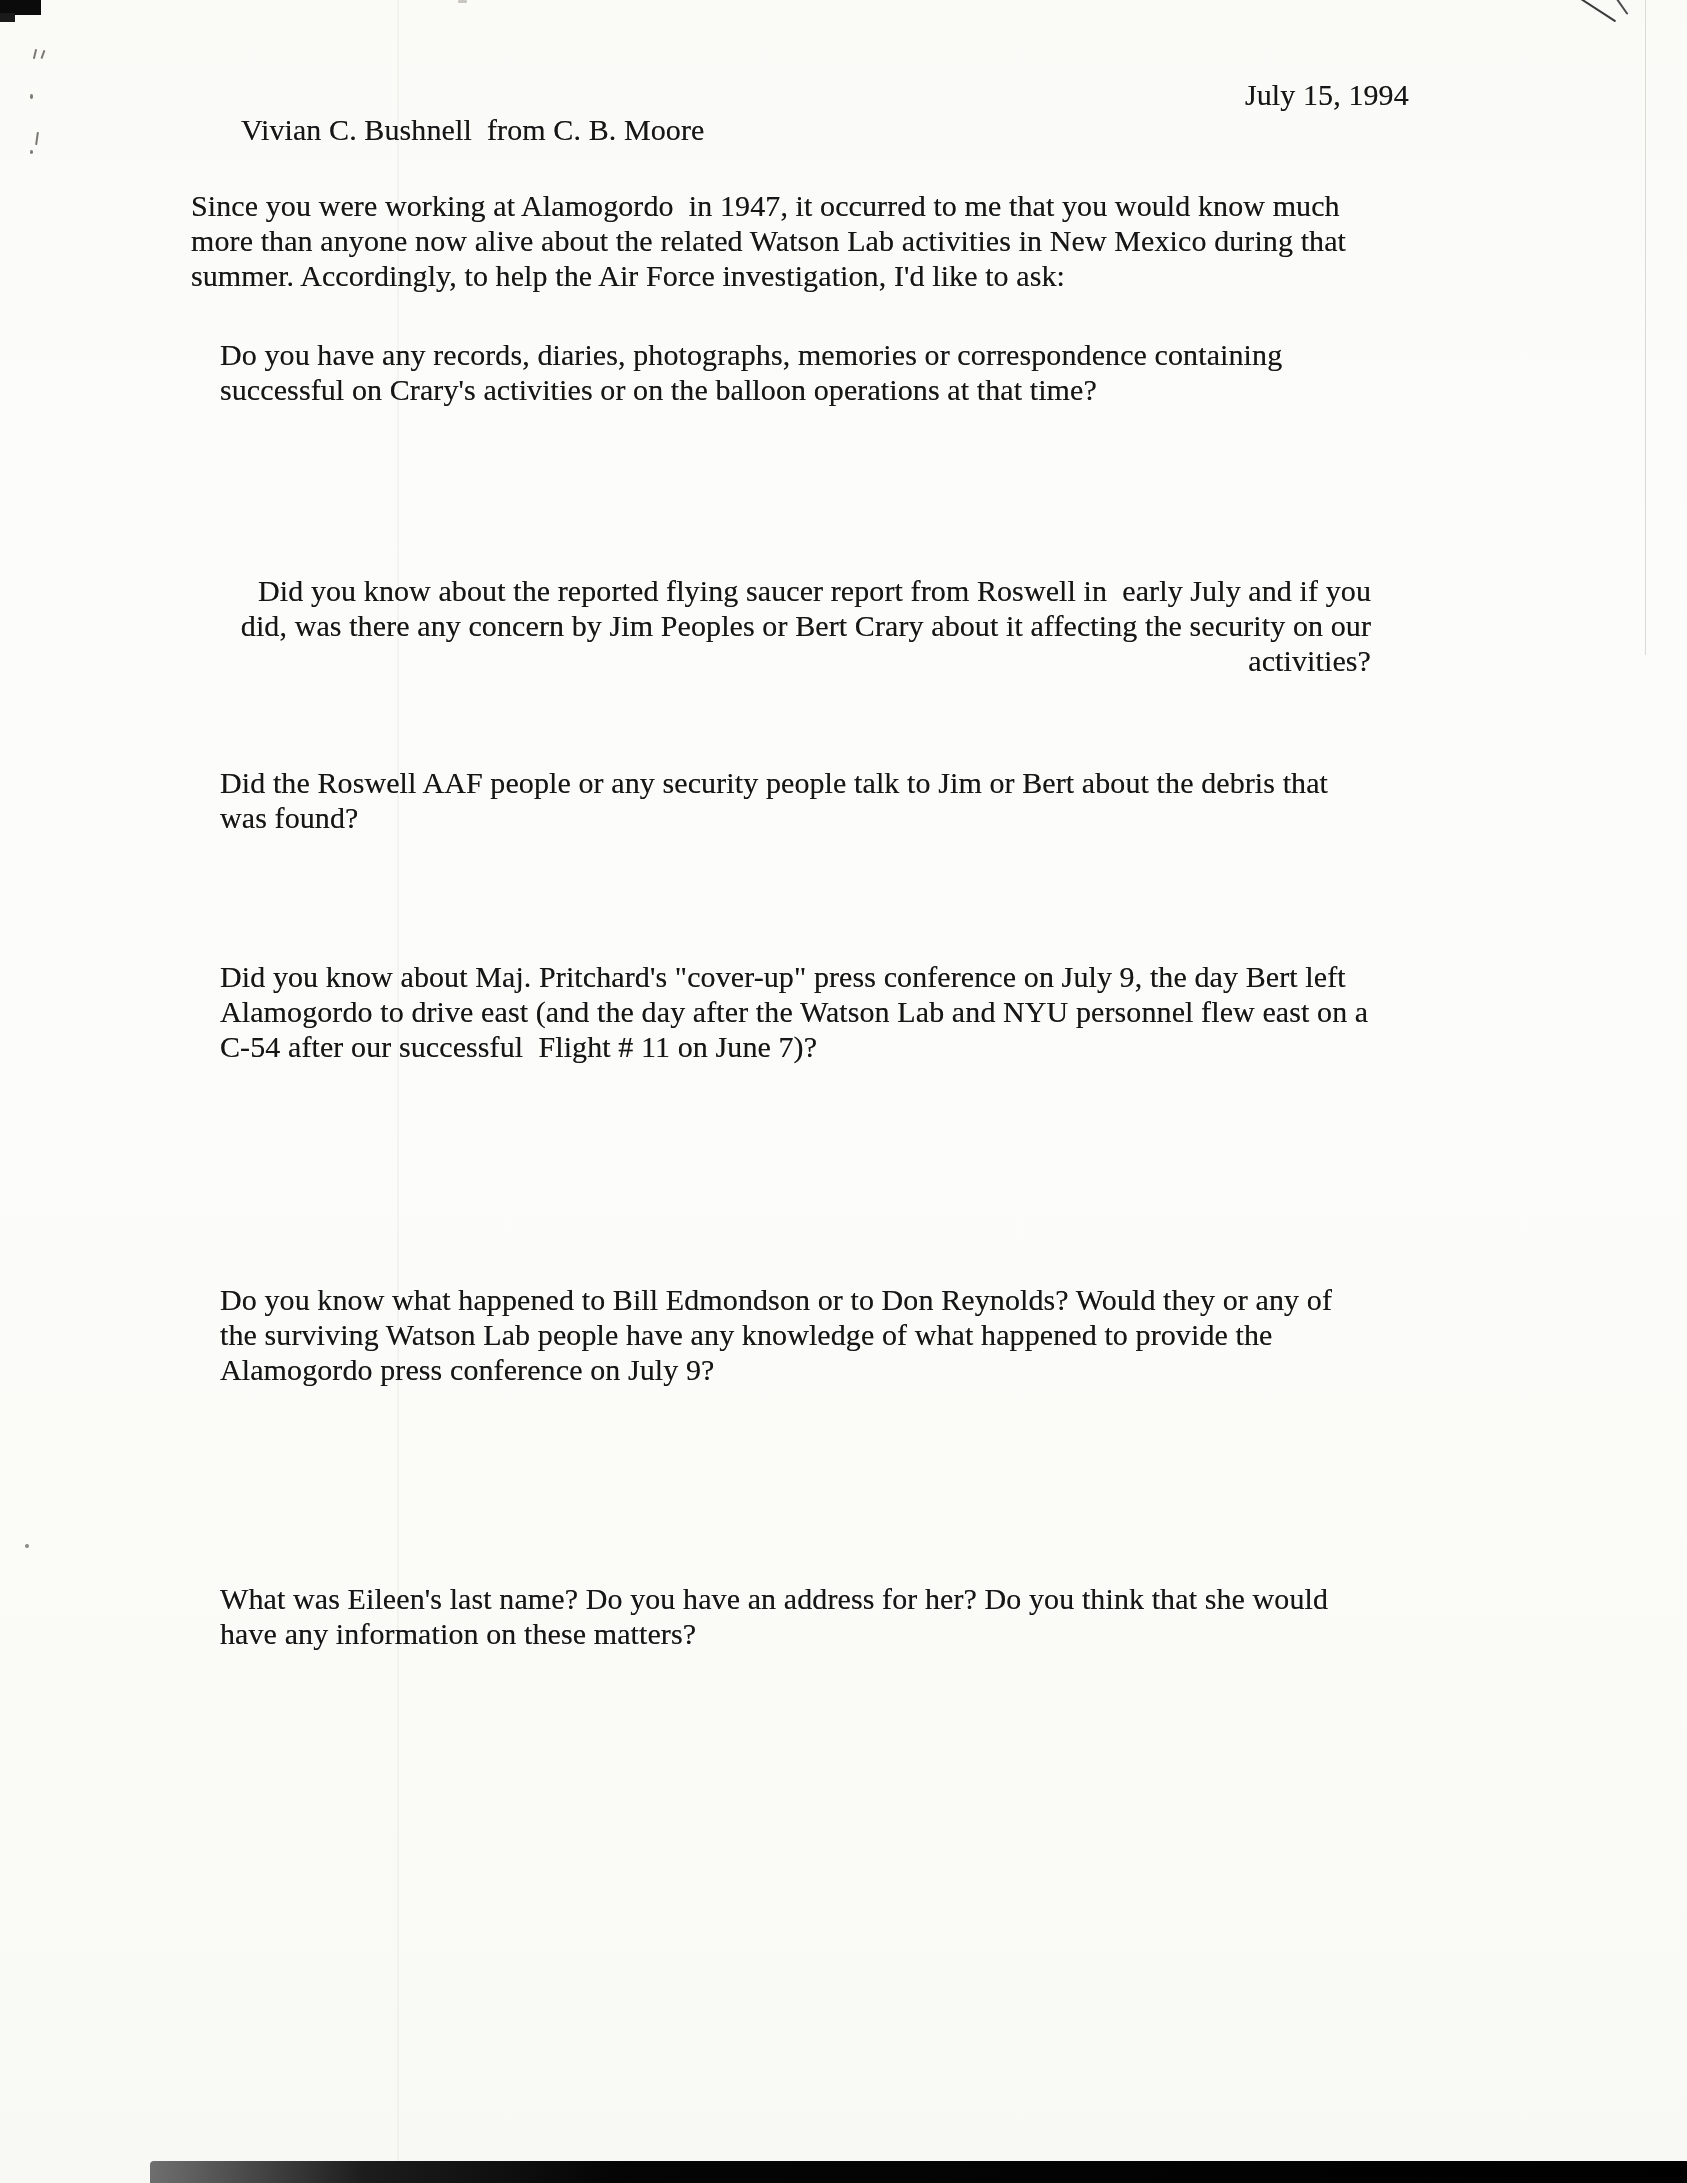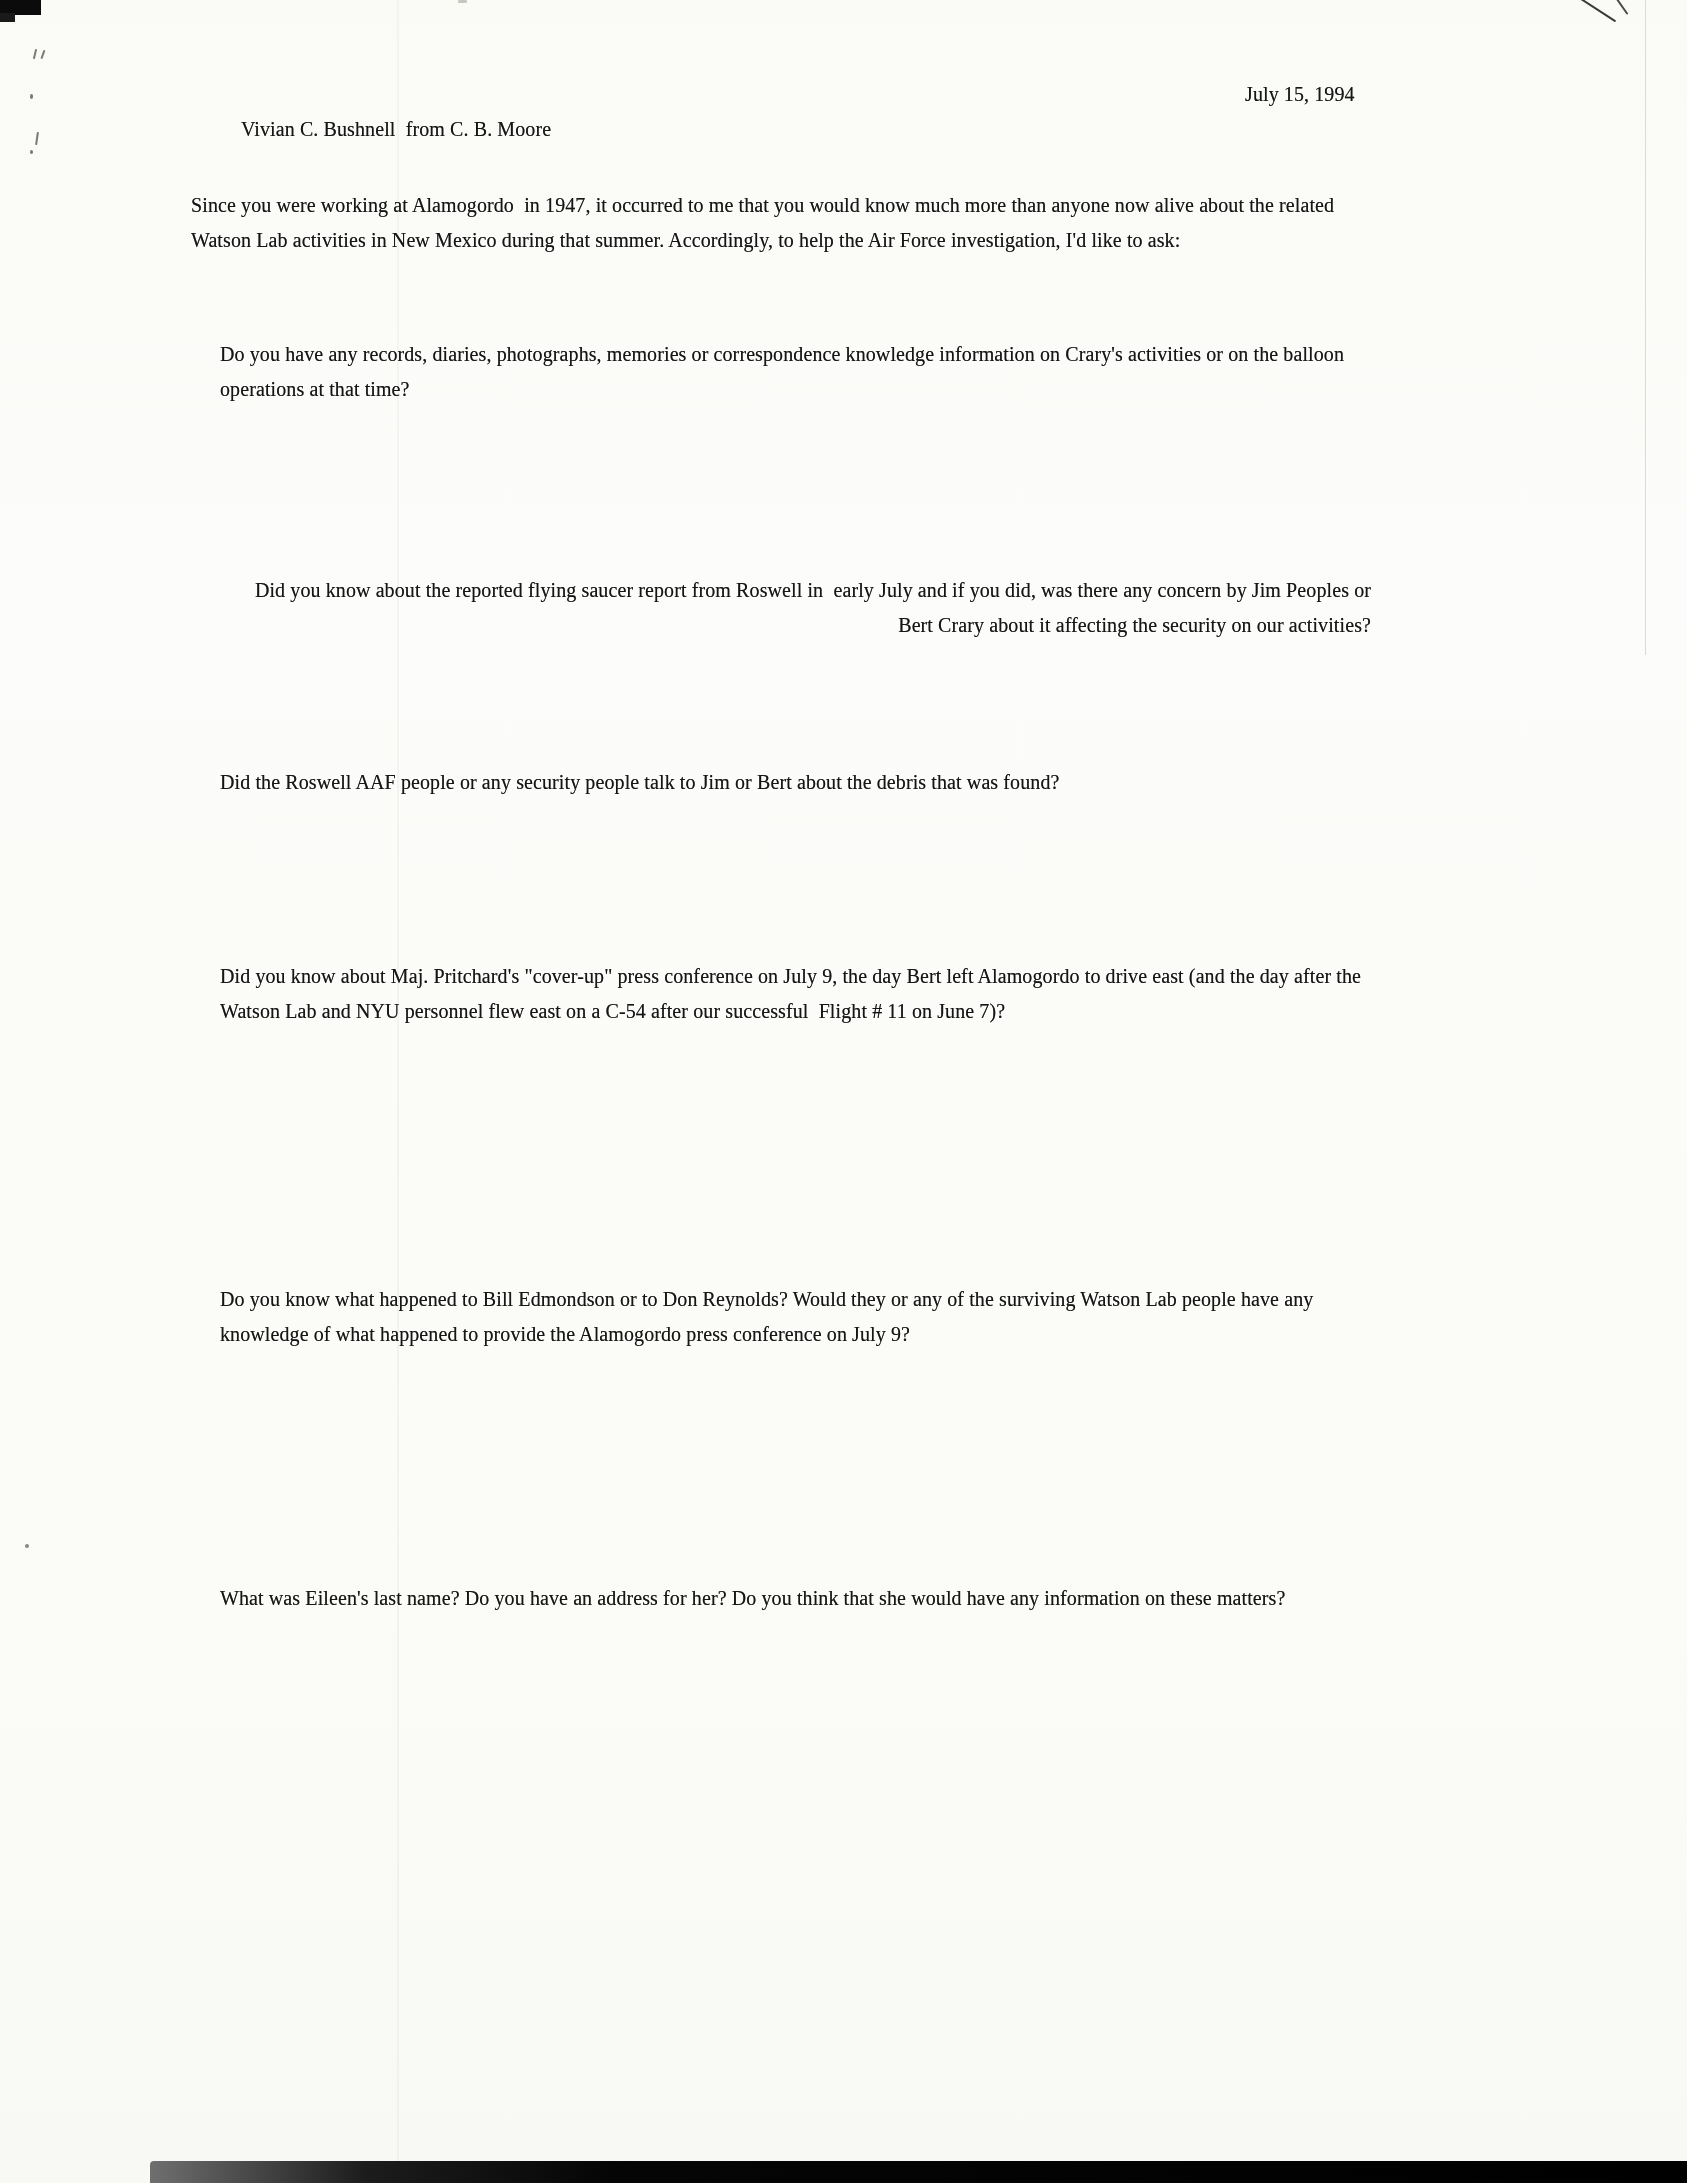--- a/index.html
+++ b/index.html
@@ -12,21 +12,21 @@
     width: 1687px;
     height: 2183px;
     margin: 0 auto;
     background: linear-gradient(180deg, #fafaf7 0%, #fcfcfa 25%, #fbfbf8 70%, #f8f8f5 100%);
     overflow: hidden;
     font-family: "Liberation Serif", "DejaVu Serif", serif;
     color: #161616;
   }
   .text {
     position: absolute;
-    font-size: 20px;
+    font-size: 30px;
     line-height: 35px;
     white-space: pre-wrap;
     letter-spacing: 0.1px;
     text-shadow: 0 0 0.4px rgba(10,10,10,0.55);
   }
   .date-line   { left: 1245px; top: 77px; }
   .from-line   { left: 193px;  top: 112px; margin-left: 48px; }
   .intro       { left: 191px;  top: 188px; width: 1184px; }
   .q           { left: 220px;  width: 1151px; }
   .q1 { top: 337px;  width: 1145px; }
@@ -77,21 +77,21 @@
   <div class="artifact pm pm1b"></div>
   <div class="artifact pm pm2"></div>
   <div class="artifact pm pm3a"></div>
   <div class="artifact pm pm3b"></div>
   <div class="artifact pm pm4"></div>
 
   <div class="text date-line">July 15, 1994</div>
   <div class="text from-line">Vivian C. Bushnell  from C. B. Moore</div>
   <div class="text intro">Since you were working at Alamogordo  in 1947, it occurred to me that you would know much more than anyone now alive about the related Watson Lab activities in New Mexico during that summer. Accordingly, to help the Air Force investigation, I'd like to ask:</div>
 
-  <div class="text q q1">Do you have any records, diaries, photographs, memories or correspondence knowledge information on Crary's activities or on the balloon operations at that time?</div>
+  <div class="text q q1">Do you have any records, diaries, photographs, memories or correspondence containing successful on Crary's activities or on the balloon operations at that time?</div>
   <div class="text q q2">Did you know about the reported flying saucer report from Roswell in  early July and if you did, was there any concern by Jim Peoples or Bert Crary about it affecting the security on our activities?</div>
   <div class="text q q3">Did the Roswell AAF people or any security people talk to Jim or Bert about the debris that was found?</div>
   <div class="text q q4">Did you know about Maj. Pritchard's "cover-up" press conference on July 9, the day Bert left Alamogordo to drive east (and the day after the Watson Lab and NYU personnel flew east on a C-54 after our successful  Flight # 11 on June 7)?</div>
   <div class="text q q5">Do you know what happened to Bill Edmondson or to Don Reynolds? Would they or any of the surviving Watson Lab people have any knowledge of what happened to provide the Alamogordo press conference on July 9?</div>
   <div class="text q q6">What was Eileen's last name? Do you have an address for her? Do you think that she would have any information on these matters?</div>
 
   <div class="artifact bottom-bar"></div>
 </div>
 
 

